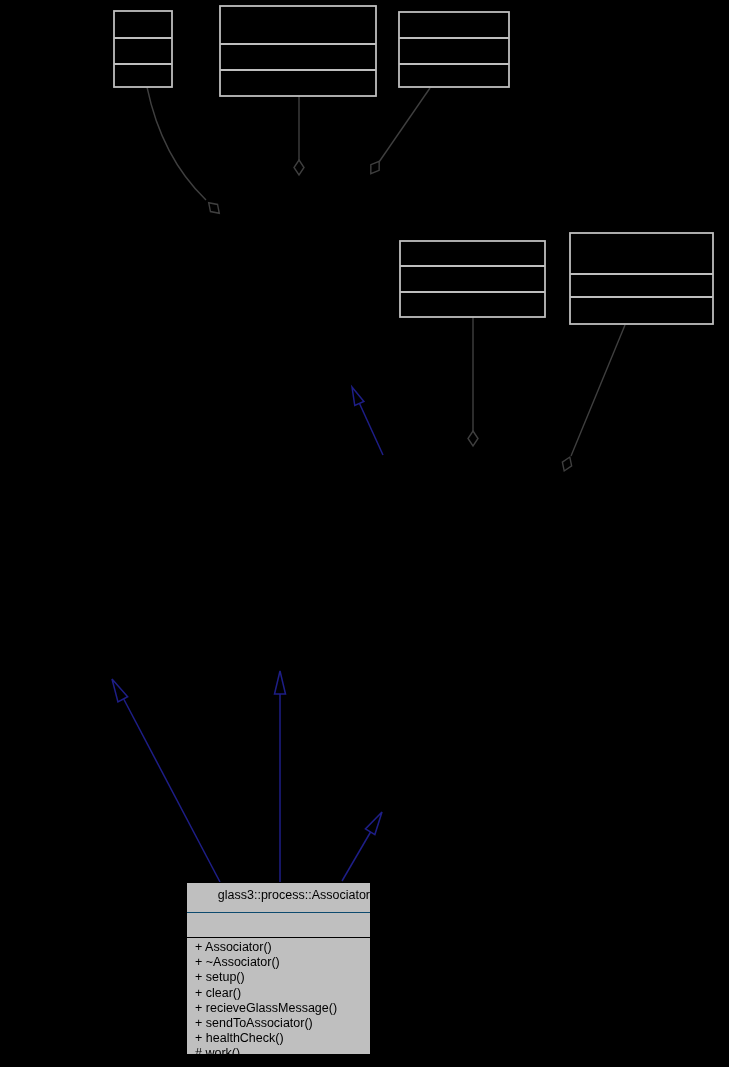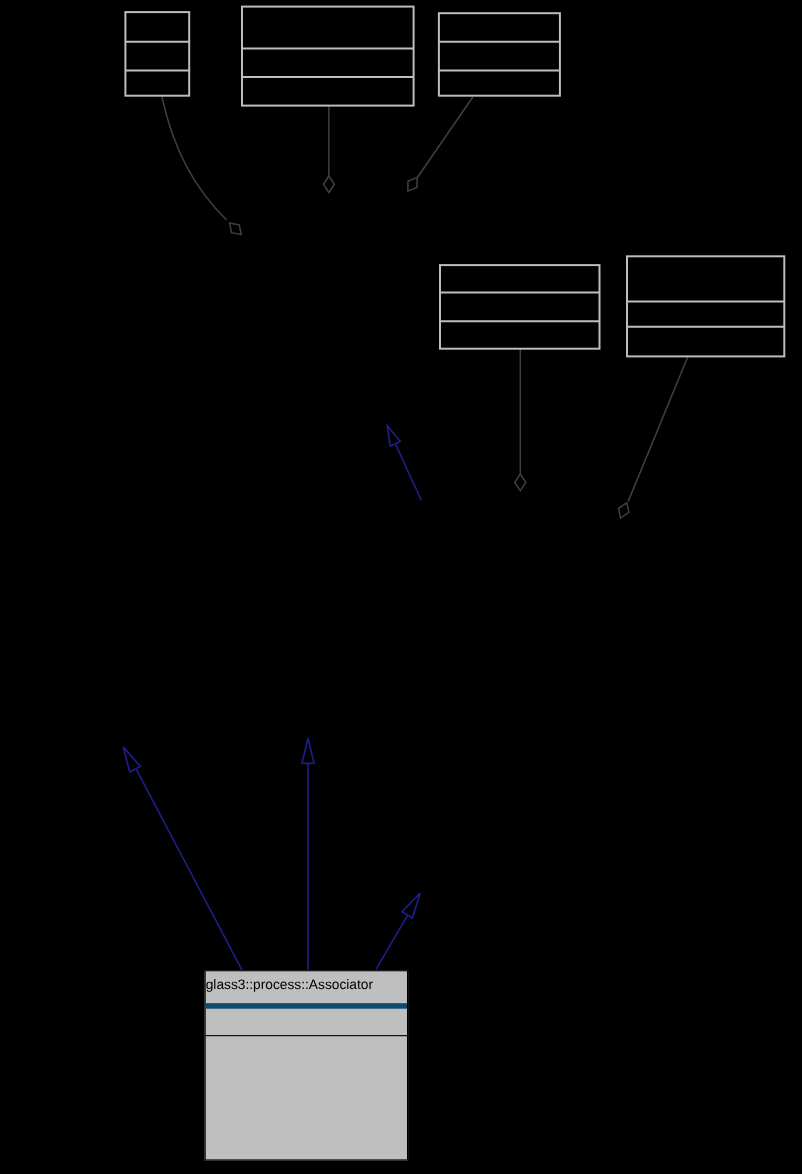--- a/index.html
+++ b/index.html
@@ -22,21 +22,21 @@
   .agg-edge{fill:none;stroke:var(--edge-gray);stroke-width:1.4;}
   .agg-diamond{fill:#000;stroke:var(--edge-gray);stroke-width:1.4;}
   .inh-edge{fill:none;stroke:var(--edge-blue);stroke-width:1.5;}
   .inh-head{fill:#000;stroke:var(--edge-blue);stroke-width:1.5;}
   .assoc-box{
     position:absolute;left:186px;top:882px;width:185px;height:173px;
     box-sizing:border-box;background:var(--hl-fill);border:1px solid #000;
     color:var(--node-text);font-size:12.5px;
   }
   .assoc-title{
-    height:24px;border-bottom:5px solid #0c4a6e;text-align:left;
+    height:24px;border-bottom:1px solid #0c4a6e;text-align:right;
     padding-top:5px;box-sizing:content-box;white-space:nowrap;
   }
   .assoc-empty{height:24px;border-bottom:1px solid #000;}
   .assoc-methods{padding:2px 0 0 8px;line-height:15.2px;white-space:nowrap;}
 </style>
 </head>
 <body>
 
 <svg width="729" height="1067" viewBox="0 0 729 1067">
 
@@ -87,13 +87,23 @@
   <g>
     <rect class="node-rect" x="570" y="233" width="143" height="91"></rect>
     <line class="node-div" x1="570" y1="274" x2="713" y2="274"></line>
     <line class="node-div" x1="570" y1="297" x2="713" y2="297"></line>
   </g>
 </svg>
 
 <div class="assoc-box">
   <div class="assoc-title">glass3::process::Associator</div>
   <div class="assoc-empty"></div>
+  <div class="assoc-methods">
+    <div>+ Associator()</div>
+    <div>+ ~Associator()</div>
+    <div>+ setup()</div>
+    <div>+ clear()</div>
+    <div>+ recieveGlassMessage()</div>
+    <div>+ sendToAssociator()</div>
+    <div>+ healthCheck()</div>
+    <div># work()</div>
+  </div>
 </div>
 
 </body></html>

